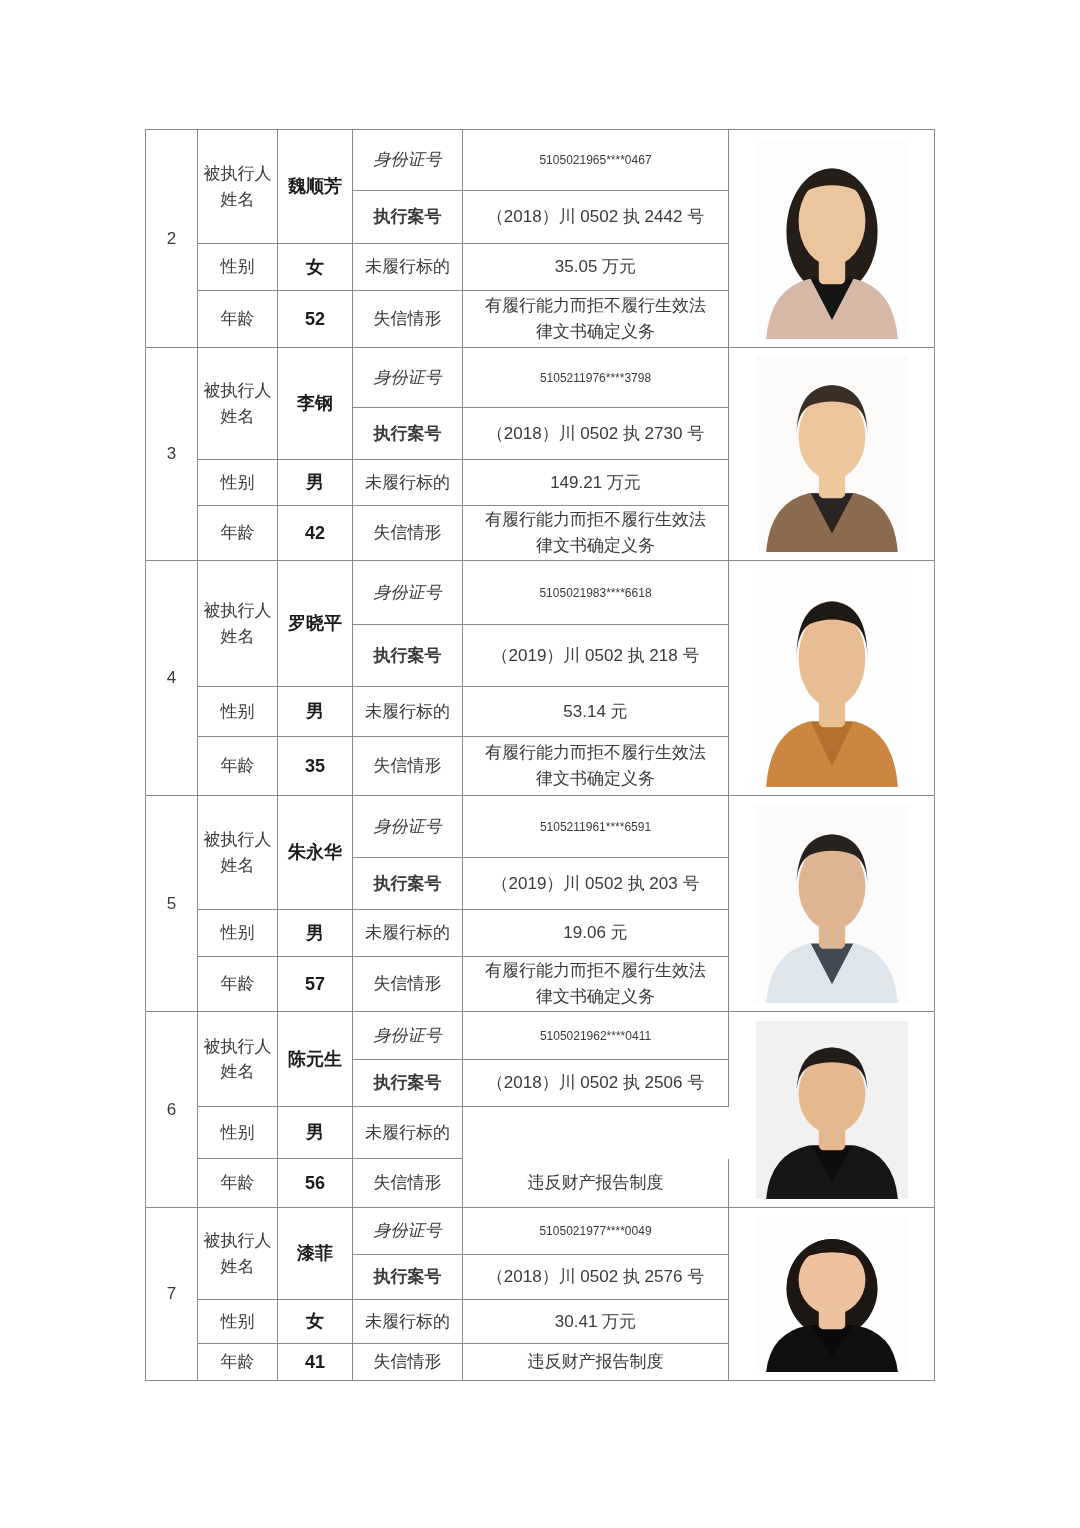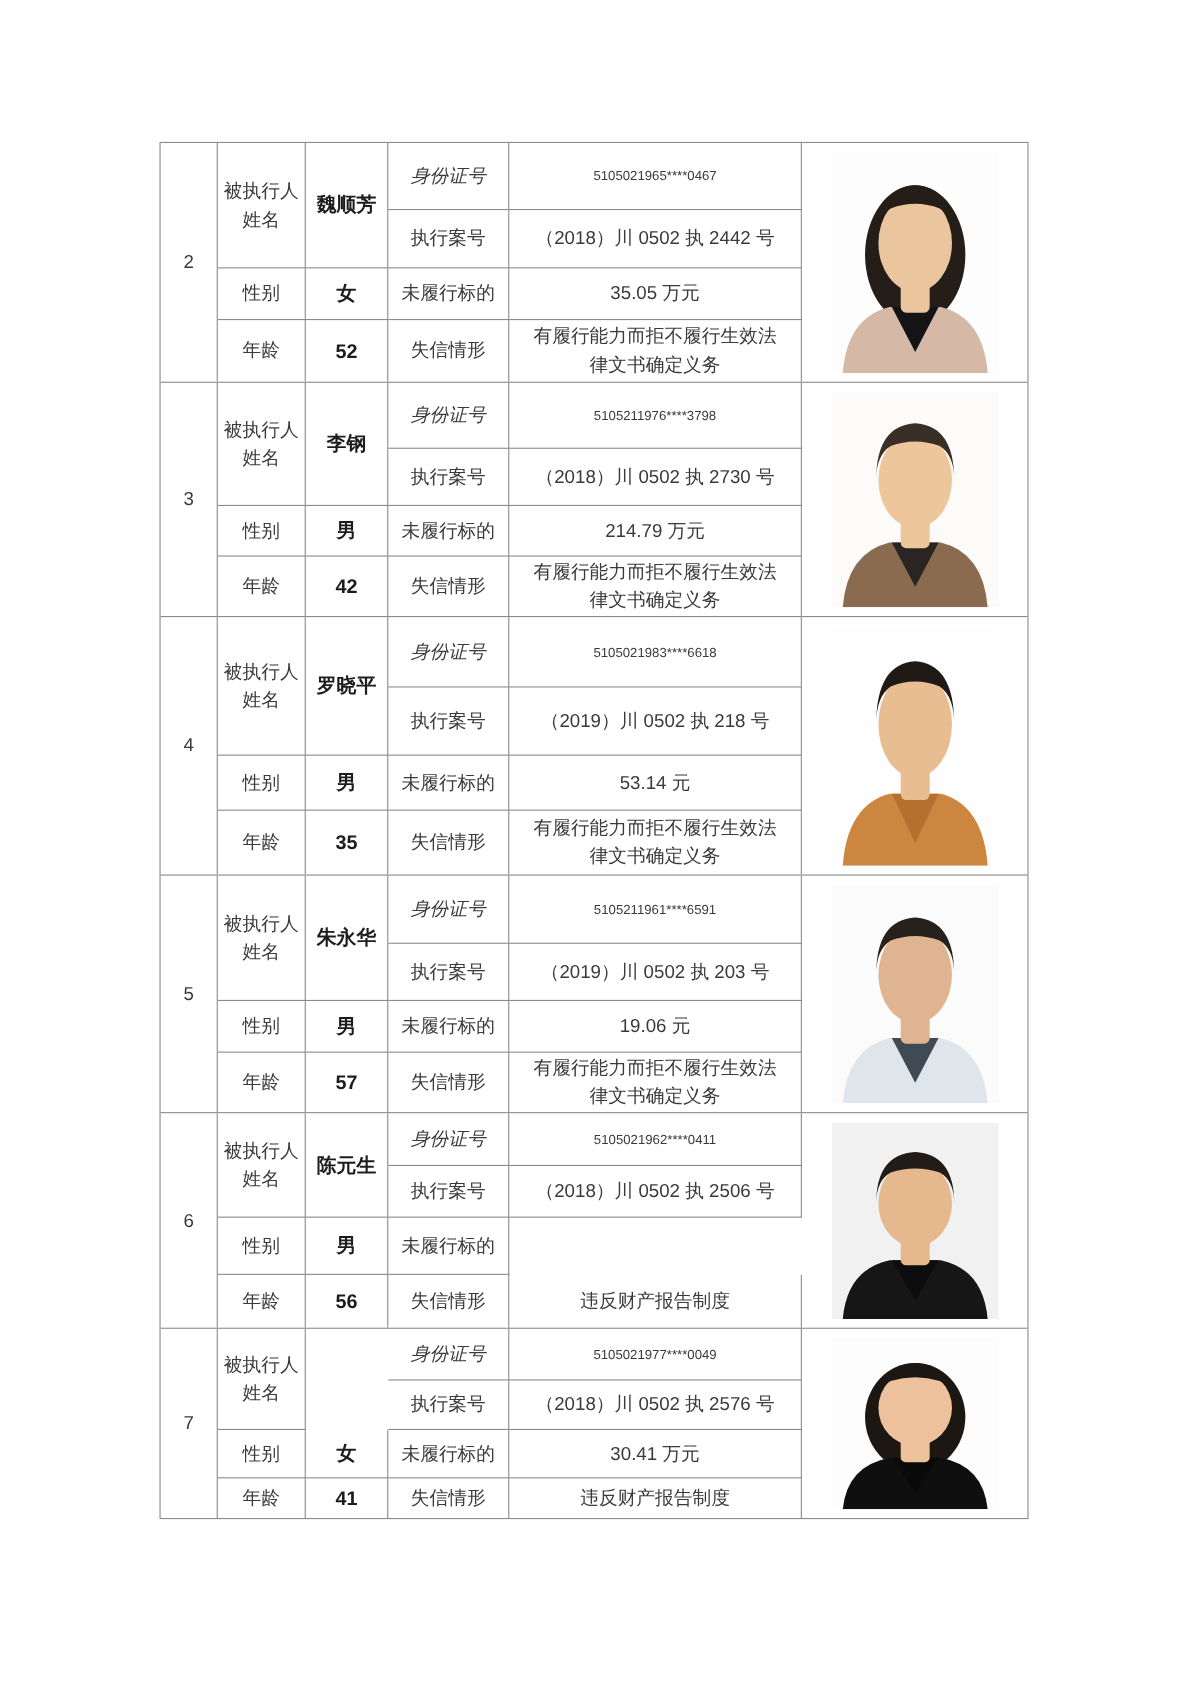--- a/index.html
+++ b/index.html
@@ -27,21 +27,21 @@
     font-size:17px;line-height:1.5;padding:2px 4px;}
   .cb{font-weight:bold;color:var(--txtb);font-size:18px;}
   .num{font-size:17px;}
   .wide{line-height:1.55;padding:4px 14px;}
 
   .pnum{grid-area:1/1/5/2;border-bottom:none;}
   .nh{grid-area:1/2/3/3;}
   .nv{grid-area:1/3/3/4;}
   .idl{grid-area:1/4/2/5;font-style:italic;}
   .idv{grid-area:1/5/2/6;font-size:12px;}
-  .csl{grid-area:2/4/3/5;}
+  .csl{grid-area:2/4/3/5;font-weight:bold;}
   .csv{grid-area:2/5/3/6;}
   .gl{grid-area:3/2/4/3;}
   .gv{grid-area:3/3/4/4;}
   .aml{grid-area:3/4/4/5;}
   .amv{grid-area:3/5/4/6;}
   .agl{grid-area:4/2/5/3;border-bottom:none;}
   .agv{grid-area:4/3/5/4;border-bottom:none;}
   .cil{grid-area:4/4/5/5;border-bottom:none;}
   .civ{grid-area:4/5/5/6;border-bottom:none;}
   .pph{grid-area:1/6/5/7;border-right:none;border-bottom:none;padding:8px 0;}
@@ -92,21 +92,21 @@
       <div class="cell pnum num">3</div>
       <div class="cell nh">被执行人姓名</div>
       <div class="cell nv cb">李钢</div>
       <div class="cell idl">身份证号</div>
       <div class="cell idv">5105211976****3798</div>
       <div class="cell csl">执行案号</div>
       <div class="cell csv">（2018）川 0502 执 2730 号</div>
       <div class="cell gl">性别</div>
       <div class="cell gv cb">男</div>
       <div class="cell aml">未履行标的</div>
-      <div class="cell amv">214.79 万元</div>
+      <div class="cell amv">149.21 万元</div>
       <div class="cell agl">年龄</div>
       <div class="cell agv cb">42</div>
       <div class="cell cil">失信情形</div>
       <div class="cell civ wide">有履行能力而拒不履行生效法律文书确定义务</div>
       <div class="cell pph">
         <svg class="portrait" width="152" height="196" viewBox="0 0 150 190" preserveAspectRatio="none">
           <rect x="0" y="0" width="150" height="190" fill="#fcfbfa"></rect>
           <ellipse cx="75" cy="88" rx="45" ry="60" fill="none"></ellipse>
           <path d="M10,190 Q14,142 52,133 L98,133 Q136,142 140,190 Z" fill="#8a6b50"></path>
           <path d="M54,133 L75,172 L96,133 Z" fill="#2a2523"></path>
@@ -199,20 +199,21 @@
           <rect x="62" y="104" width="26" height="34" rx="5" fill="#e5b88e"></rect>
           <ellipse cx="75" cy="78" rx="33" ry="42" fill="#e5b88e"></ellipse>
           <path d="M40,78 Q40,30 75,28 Q110,30 110,78 Q110,56 97,48 Q75,40 53,48 Q40,56 40,78 Z" fill="#211c18"></path>
         </svg>
       </div>
     </section>
 
     <section class="block b7">
       <div class="cell pnum num">7</div>
       <div class="cell nh">被执行人姓名</div>
+      <div class="cell nv cb">漆菲</div>
       <div class="cell idl">身份证号</div>
       <div class="cell idv">5105021977****0049</div>
       <div class="cell csl">执行案号</div>
       <div class="cell csv">（2018）川 0502 执 2576 号</div>
       <div class="cell gl">性别</div>
       <div class="cell gv cb">女</div>
       <div class="cell aml">未履行标的</div>
       <div class="cell amv">30.41 万元</div>
       <div class="cell agl">年龄</div>
       <div class="cell agv cb">41</div>

